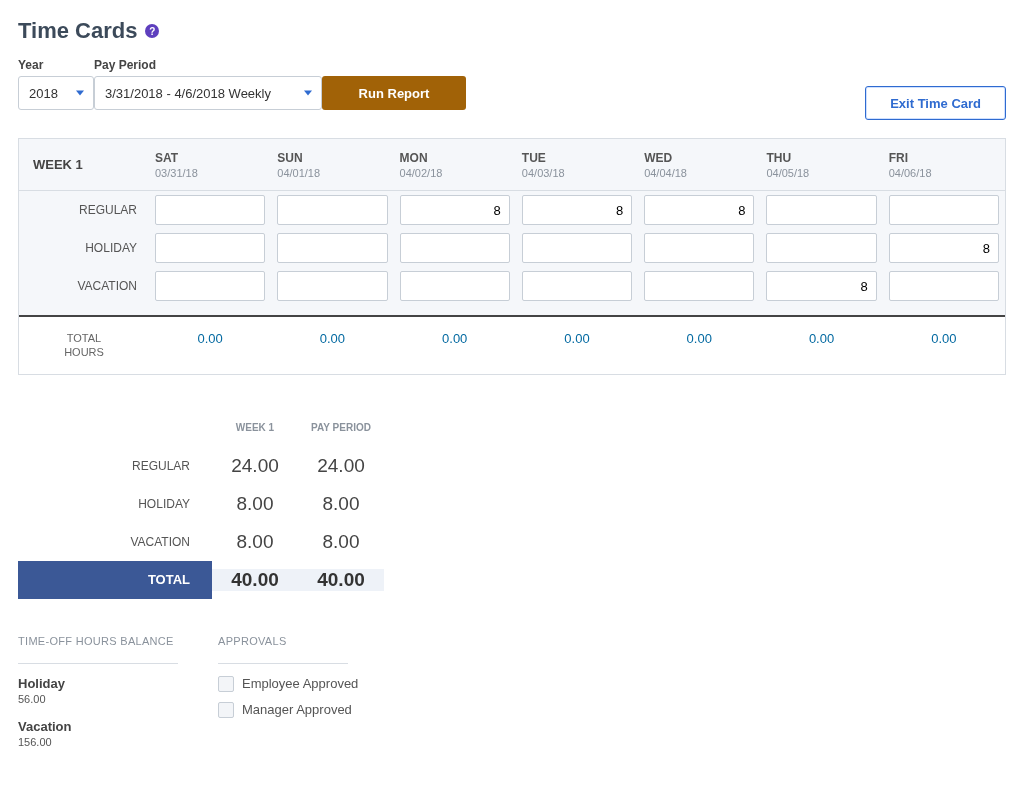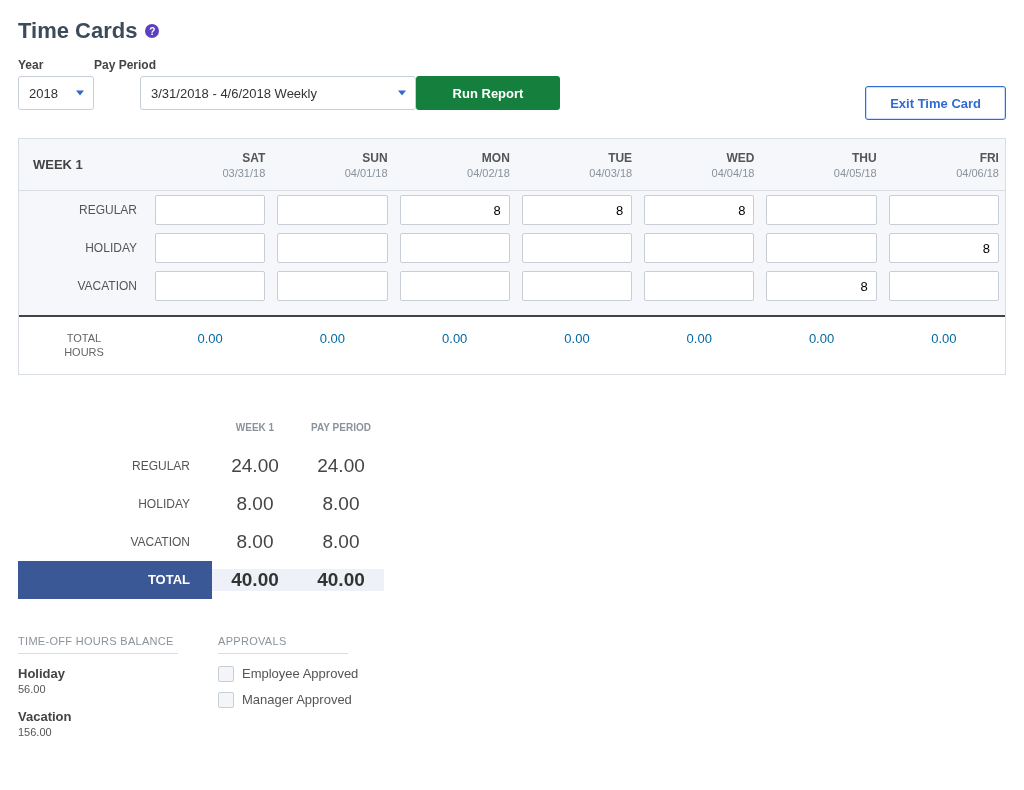--- a/index.html
+++ b/index.html
@@ -47,40 +47,40 @@
     padding: 0 26px 0 10px;
     background: #fff;
     font-size: 13px;
     color: #333;
     position: relative;
     cursor: pointer;
     display: flex;
     align-items: center;
   }
   .select.year { width: 76px; }
-  .select.period { width: 276px; margin-left: 46px; }
+  .select.period { width: 228px; }
   .select .caret {
     position: absolute;
     right: 9px; top: 50%;
     transform: translateY(-50%);
     width: 0; height: 0;
     border-left: 4px solid transparent;
     border-right: 4px solid transparent;
     border-top: 5px solid #2f6bd0;
   }
   .btn {
     height: 34px;
     padding: 0 24px;
     border-radius: 3px;
     border: none;
     font-size: 13px;
     cursor: pointer;
     font-weight: 600;
   }
-  .btn-primary { background: #15803d; color: #fff; width: 144px; }
+  .btn-primary { background: #a16207; color: #fff; width: 144px; }
   .btn-save { background: #e25a1f; color: #fff; }
   .btn-exit {
     background: #fff;
     color: #2f6bd0;
     border: 1px solid #2f6bd0;
     box-shadow: 0 0 0 1px #cfe0ff inset;
   }
   .right-buttons {
     margin-left: auto;
     display: flex;
@@ -100,21 +100,21 @@
   }
   .grid-header .row-label {
     width: 130px;
     padding: 18px 14px;
     font-size: 13px;
     font-weight: 700;
     color: #444;
   }
   .day-col {
     flex: 1;
-    text-align: right;
+    text-align: left;
     padding: 12px 6px 10px 6px;
   }
   .day-name { font-size: 12px; font-weight: 700; color: #555; }
   .day-date { font-size: 11px; color: #8a929c; margin-top: 2px; }
   .grid-body { background: #f5f7fa; padding-bottom: 10px; }
   .grid-row {
     display: flex;
     align-items: center;
     padding: 4px 0;
   }
@@ -206,21 +206,21 @@
   .bottom {
     display: flex;
     gap: 40px;
     margin-top: 36px;
   }
   .section-title {
     font-size: 11px;
     color: #8a929c;
     letter-spacing: 0.3px;
     border-bottom: 1px solid #d8dde3;
-    padding-bottom: 6px;
+    padding-bottom: 16px;
     margin-bottom: 12px;
     width: 160px;
   }
   .balance-item { margin-bottom: 14px; }
   .balance-item .name { font-size: 13px; font-weight: 700; color: #444; }
   .balance-item .num { font-size: 11px; color: #555; margin-top: 2px; }
   .approvals .section-title { width: 130px; }
   .check-row {
     display: flex;
     align-items: center;

